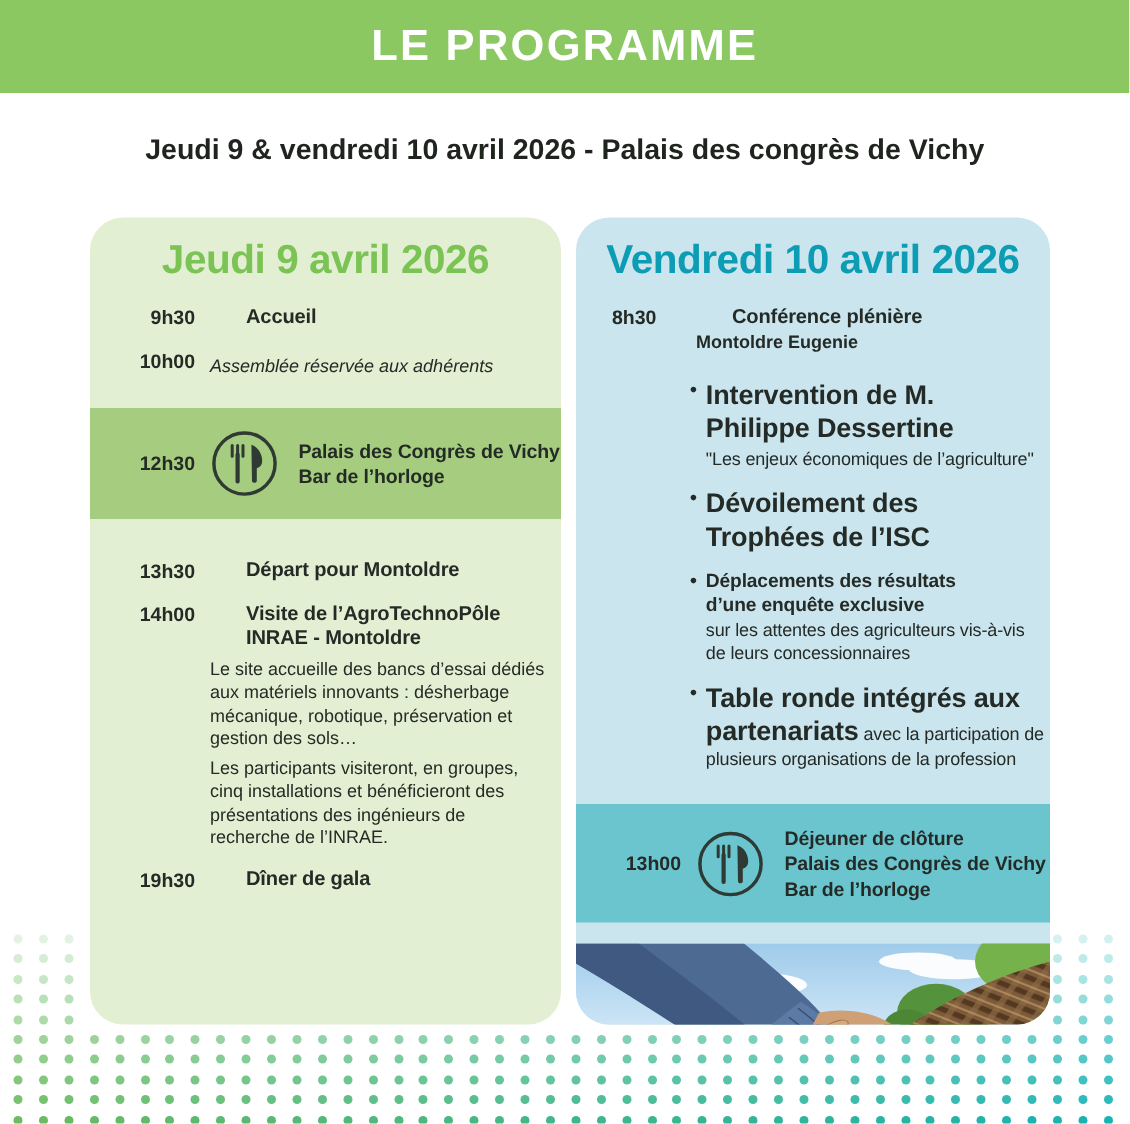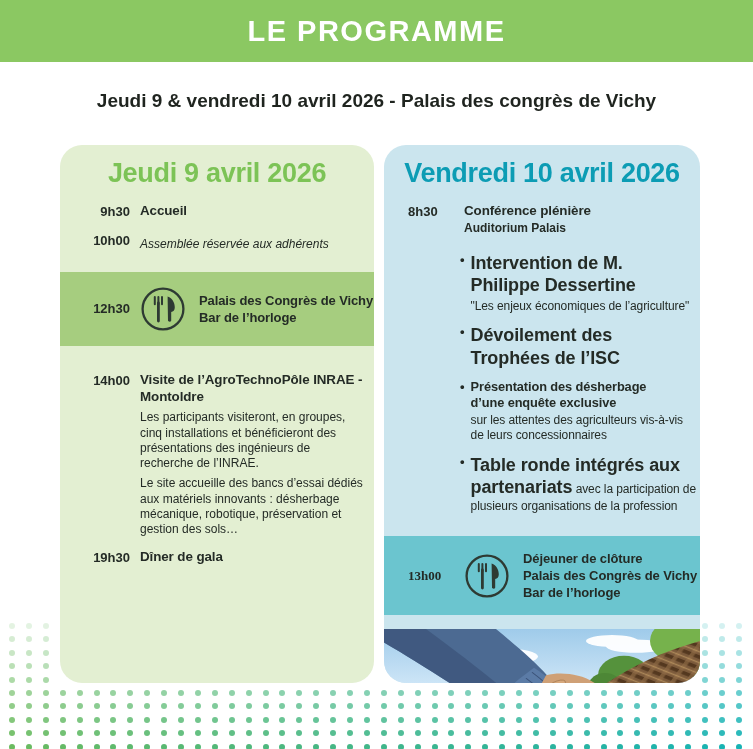--- a/index.html
+++ b/index.html
@@ -26,33 +26,33 @@
   .col-title{text-align:center;font-size:27px;font-weight:bold;padding-top:13px;letter-spacing:-0.3px;}
   .col-left .col-title{color:#7cc356;}
   .col-right .col-title{color:#0c9cb4;}
 
   
   .event{display:flex;margin-top:12px;}
   .event .time{width:52px;min-width:52px;margin-left:18px;text-align:right;
     font-weight:bold;font-size:13px;padding-top:1px;}
   .col-right .time-left{text-align:left;margin-left:24px;width:46px;min-width:46px;}
   .event .body{margin-left:10px;margin-right:8px;font-size:12px;line-height:1.27;}
-  .event .title{font-size:13.4px;font-weight:bold;line-height:1.25;letter-spacing:-0.1px;}
+  .event .title{font-size:13.4px;font-weight:bold;line-height:1.25;letter-spacing:-0.1px;margin-left:24px;}
   .detail{margin-top:5px;}
   .detail.italic{font-style:italic;}
   .detail.bold{font-weight:bold;margin-top:1px;}
   .detail.regular{}
   .ev-first{margin-top:14px;}
 
   
   .band{display:flex;align-items:center;padding:14px 0;margin-top:20px;}
   .band-left{background:#a6cd7f;}
   .band-right{background:#6bc5cf;margin-top:12px;}
   .band .time{width:52px;min-width:52px;margin-left:18px;text-align:right;font-weight:bold;font-size:13px;}
-  .band-right .time{text-align:left;margin-left:24px;width:46px;min-width:46px;font-family:Liberation Serif, serif;}
+  .band-right .time{text-align:right;margin-left:24px;width:46px;min-width:46px;}
   .band .icon-wrap{width:46px;height:46px;margin-left:10px;flex:0 0 46px;}
   .band .lines{margin-left:13px;font-weight:bold;font-size:13px;line-height:1.32;letter-spacing:-0.1px;}
 
   .gap-after-band{margin-top:26px;}
 
   
   .bullets{margin:16px 4px 0 76px;}
   .bullet{display:flex;margin-bottom:10px;font-size:12px;line-height:1.27;}
   .bullet .dot{font-weight:bold;font-size:13px;margin-right:6px;line-height:1.2;}
   .bullet .btxt{width:232px;letter-spacing:-0.1px;}
@@ -374,61 +374,67 @@
           <path d="M27.6 10.5 C32.6 12.2 34.8 17.2 34.8 21.2 C34.8 24.2 33.2 25.6 31.2 26.1 L31.2 34.6 C31.2 36.2 28 36.2 28 34.6 Z" fill="#2e3a33"></path>
         </svg>
       </div>
       <div class="lines">
         <div>Palais des Congrès de Vichy</div>
         <div>Bar de l’horloge</div>
       </div>
     </div>
 
     <div class="gap-after-band">
+        <div class="event ev-first">
+          <div class="time">13h30</div>
+          <div class="body">
+            <div class="title">Départ pour Montoldre</div>
+          </div>
+        </div>
         <div class="event">
           <div class="time">14h00</div>
           <div class="body">
             <div class="title">Visite de l’AgroTechnoPôle INRAE - Montoldre</div>
+            <div class="detail regular">Le site accueille des bancs d’essai dédiés aux matériels innovants : désherbage mécanique, robotique, préservation et gestion des sols…</div>
             <div class="detail regular">Les participants visiteront, en groupes, cinq installations et bénéficieront des présentations des ingénieurs de recherche de l’INRAE.</div>
-            <div class="detail regular">Le site accueille des bancs d’essai dédiés aux matériels innovants : désherbage mécanique, robotique, préservation et gestion des sols…</div>
           </div>
         </div>
         <div class="event">
           <div class="time">19h30</div>
           <div class="body">
             <div class="title">Dîner de gala</div>
           </div>
         </div>
       </div>
   </section>
 
   <section class="col col-right">
     <div class="col-title">Vendredi 10 avril 2026</div>
 
     <div class="event ev-first">
       <div class="time time-left">8h30</div>
       <div class="body">
         <div class="title">Conférence plénière</div>
-        <div class="detail bold">Auditorium Palais</div>
+        <div class="detail bold">Montoldre Eugenie</div>
       </div>
     </div>
 
     <div class="bullets">
         <div class="bullet">
           <span class="dot">•</span>
           <div class="btxt"><span class="bold">Intervention de M. Philippe Dessertine</span><div class="sub">"Les enjeux économiques de l’agriculture"</div></div>
         </div>
         <div class="bullet">
           <span class="dot">•</span>
           <div class="btxt"><span class="bold">Dévoilement des Trophées de l’ISC</span></div>
         </div>
         <div class="bullet">
           <span class="dot">•</span>
           <div class="btxt">
-            <div class="bold-line">Présentation des désherbage</div>
+            <div class="bold-line">Déplacements des résultats</div>
             <div class="bold-line">d’une enquête exclusive</div>
             <div class="sub">sur les attentes des agriculteurs vis-à-vis de leurs concessionnaires</div>
           </div>
         </div>
         <div class="bullet">
           <span class="dot">•</span>
           <div class="btxt"><span class="bold">Table ronde intégrés aux partenariats</span> avec la participation de plusieurs organisations de la profession</div>
         </div>
       </div>
 

